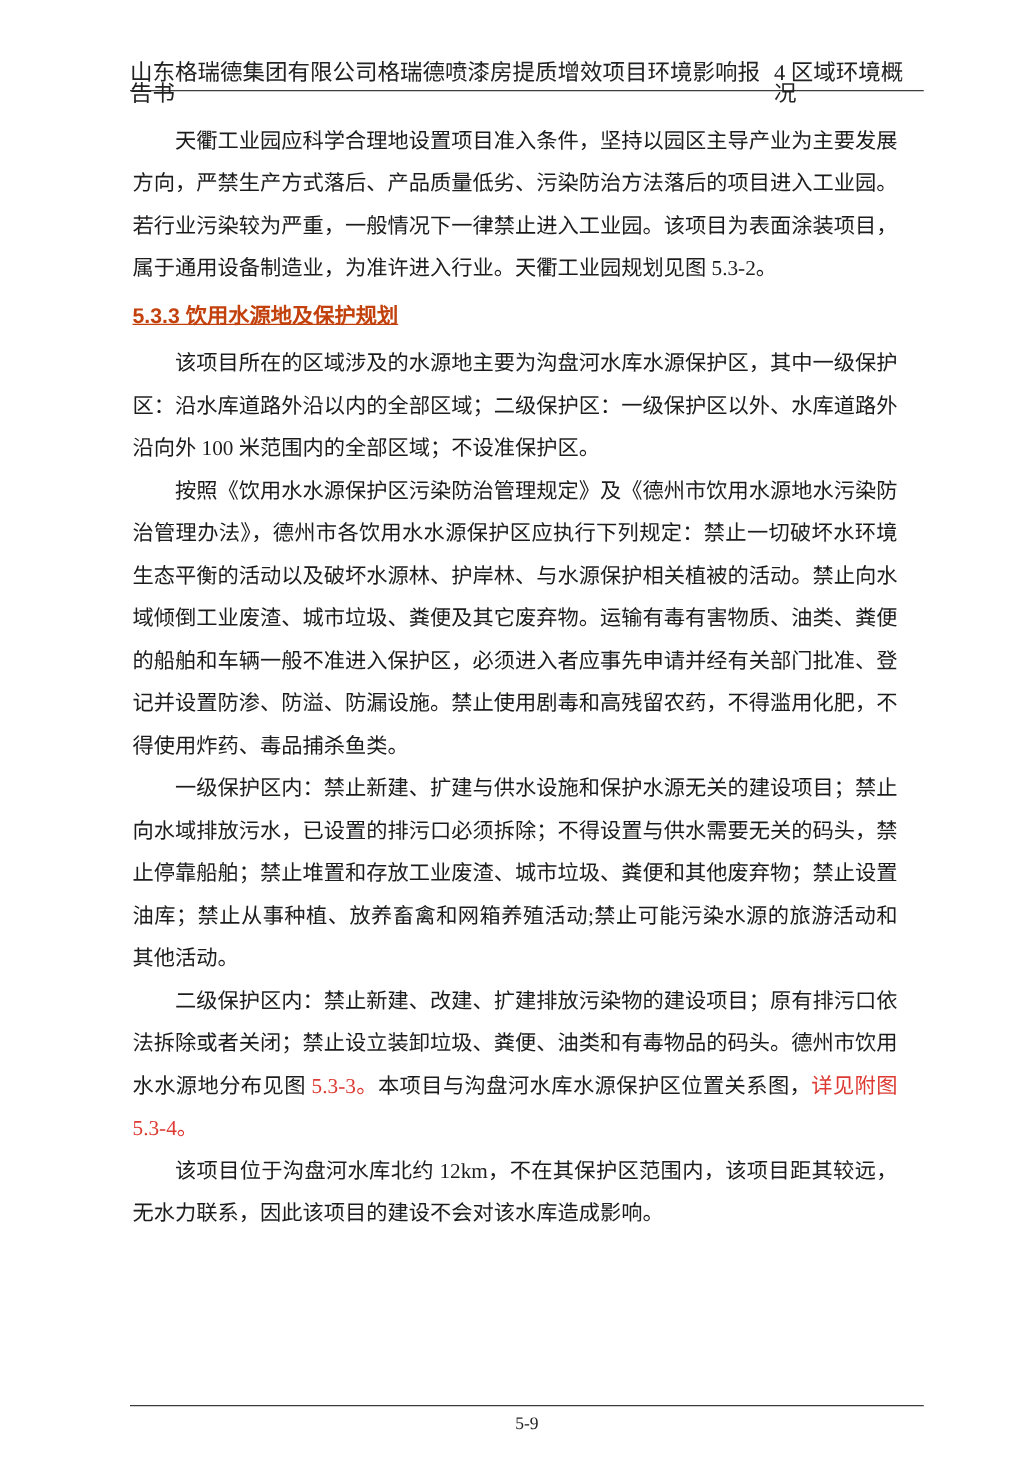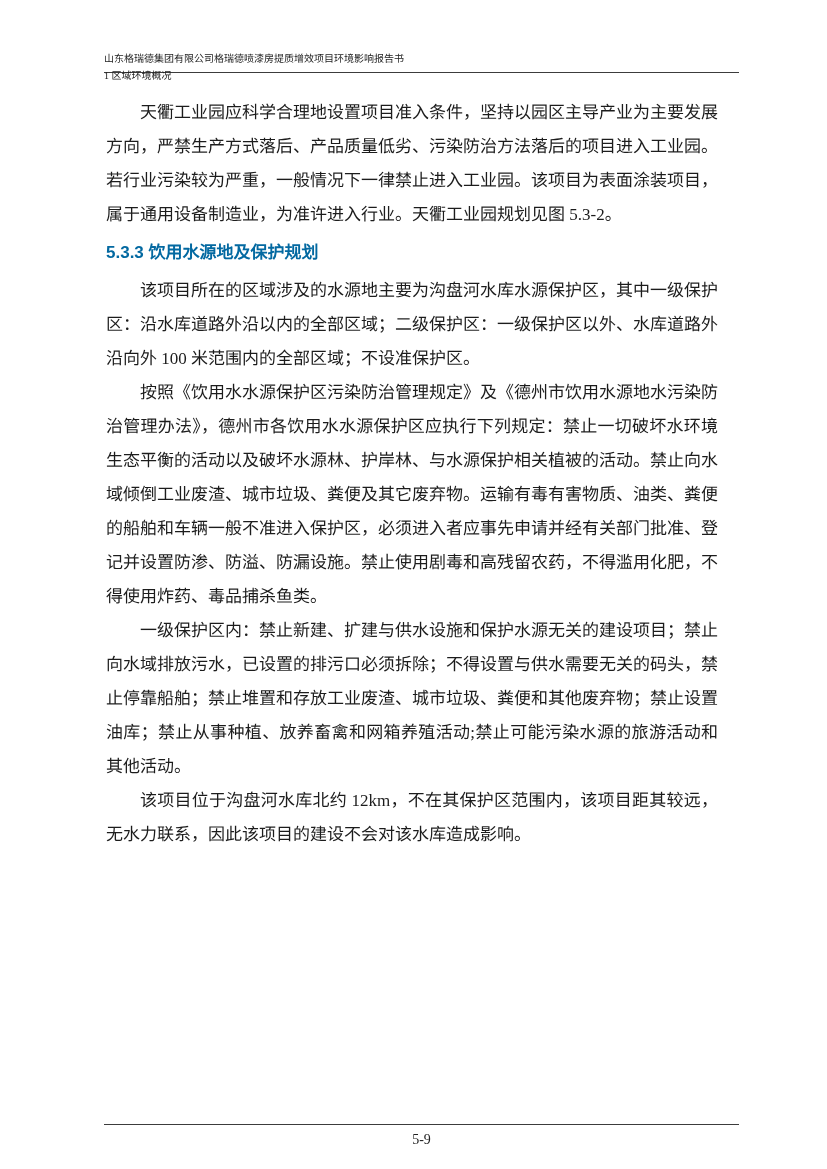--- a/index.html
+++ b/index.html
@@ -18,24 +18,23 @@
   .header {
     position: absolute;
     top: 50px;
     left: 104px;
     width: 635px;
     height: 22px;
     border-bottom: 1px solid #3c3c3c;
     display: flex;
     justify-content: space-between;
     align-items: flex-start;
-    font-size: 10px;
+    font-size: 18px;
     line-height: 17px;
     color: #222;
-    flex-direction: column;
   }
   .header .hdr-right { padding-right: 4px; }
   
   .doc-body {
     position: absolute;
     top: 96px;
     left: 106px;
     width: 612px;
     font-size: 17px;
     line-height: 34px;
@@ -48,21 +47,22 @@
     text-indent: 2em;
     word-break: break-all;
   }
   .doc-body h2 {
     margin: 4px 0;
     font-family: "Liberation Sans", "DejaVu Sans", sans-serif;
     font-size: 17px;
     font-weight: bold;
     line-height: 34px;
     text-indent: 0;
-    color: #0369a1;
+    color: #c2410c;
+    text-decoration: underline;
   }
   .red { color: var(--red); }
   
   .footer {
     position: absolute;
     top: 1124px;
     left: 104px;
     width: 635px;
     border-top: 1px solid #3c3c3c;
     height: 26px;
@@ -84,29 +84,30 @@
     margin-top: 48px;
   }
 </style>
 </head>
 <body>
 
 <div class="page">
 
   <div class="header">
     <span class="hdr-left">山东格瑞德集团有限公司格瑞德喷漆房提质增效项目环境影响报告书</span>
-    <span class="hdr-right">1 区域环境概况</span>
+    <span class="hdr-right">4 区域环境概况</span>
   </div>
 
   <div class="doc-body">
     <p>天衢工业园应科学合理地设置项目准入条件，坚持以园区主导产业为主要发展方向，严禁生产方式落后、产品质量低劣、污染防治方法落后的项目进入工业园。若行业污染较为严重，一般情况下一律禁止进入工业园。该项目为表面涂装项目，属于通用设备制造业，为准许进入行业。天衢工业园规划见图 5.3-2。</p>
     <h2>5.3.3 饮用水源地及保护规划</h2>
     <p>该项目所在的区域涉及的水源地主要为沟盘河水库水源保护区，其中一级保护区：沿水库道路外沿以内的全部区域；二级保护区：一级保护区以外、水库道路外沿向外 100 米范围内的全部区域；不设准保护区。</p>
     <p>按照《饮用水水源保护区污染防治管理规定》及《德州市饮用水源地水污染防治管理办法》，德州市各饮用水水源保护区应执行下列规定：禁止一切破坏水环境生态平衡的活动以及破坏水源林、护岸林、与水源保护相关植被的活动。禁止向水域倾倒工业废渣、城市垃圾、粪便及其它废弃物。运输有毒有害物质、油类、粪便的船舶和车辆一般不准进入保护区，必须进入者应事先申请并经有关部门批准、登记并设置防渗、防溢、防漏设施。禁止使用剧毒和高残留农药，不得滥用化肥，不得使用炸药、毒品捕杀鱼类。</p>
     <p>一级保护区内：禁止新建、扩建与供水设施和保护水源无关的建设项目；禁止向水域排放污水，已设置的排污口必须拆除；不得设置与供水需要无关的码头，禁止停靠船舶；禁止堆置和存放工业废渣、城市垃圾、粪便和其他废弃物；禁止设置油库；禁止从事种植、放养畜禽和网箱养殖活动;禁止可能污染水源的旅游活动和其他活动。</p>
+    <p><span>二级保护区内：禁止新建、改建、扩建排放污染物的建设项目；原有排污口依法拆除或者关闭；禁止设立装卸垃圾、粪便、油类和有毒物品的码头。德州市饮用水水源地分布见图 </span><span class="red">5.3-3。</span><span>本项目与沟盘河水库水源保护区位置关系图，</span><span class="red">详见附图 5.3-4。</span></p>
     <p>该项目位于沟盘河水库北约 12km，不在其保护区范围内，该项目距其较远，无水力联系，因此该项目的建设不会对该水库造成影响。</p>
   </div>
 
   <div class="footer">
     <span class="page-num">5-9</span>
     <span class="company">德州碧清环保科技有限公司</span>
   </div>
 
 </div>
 

